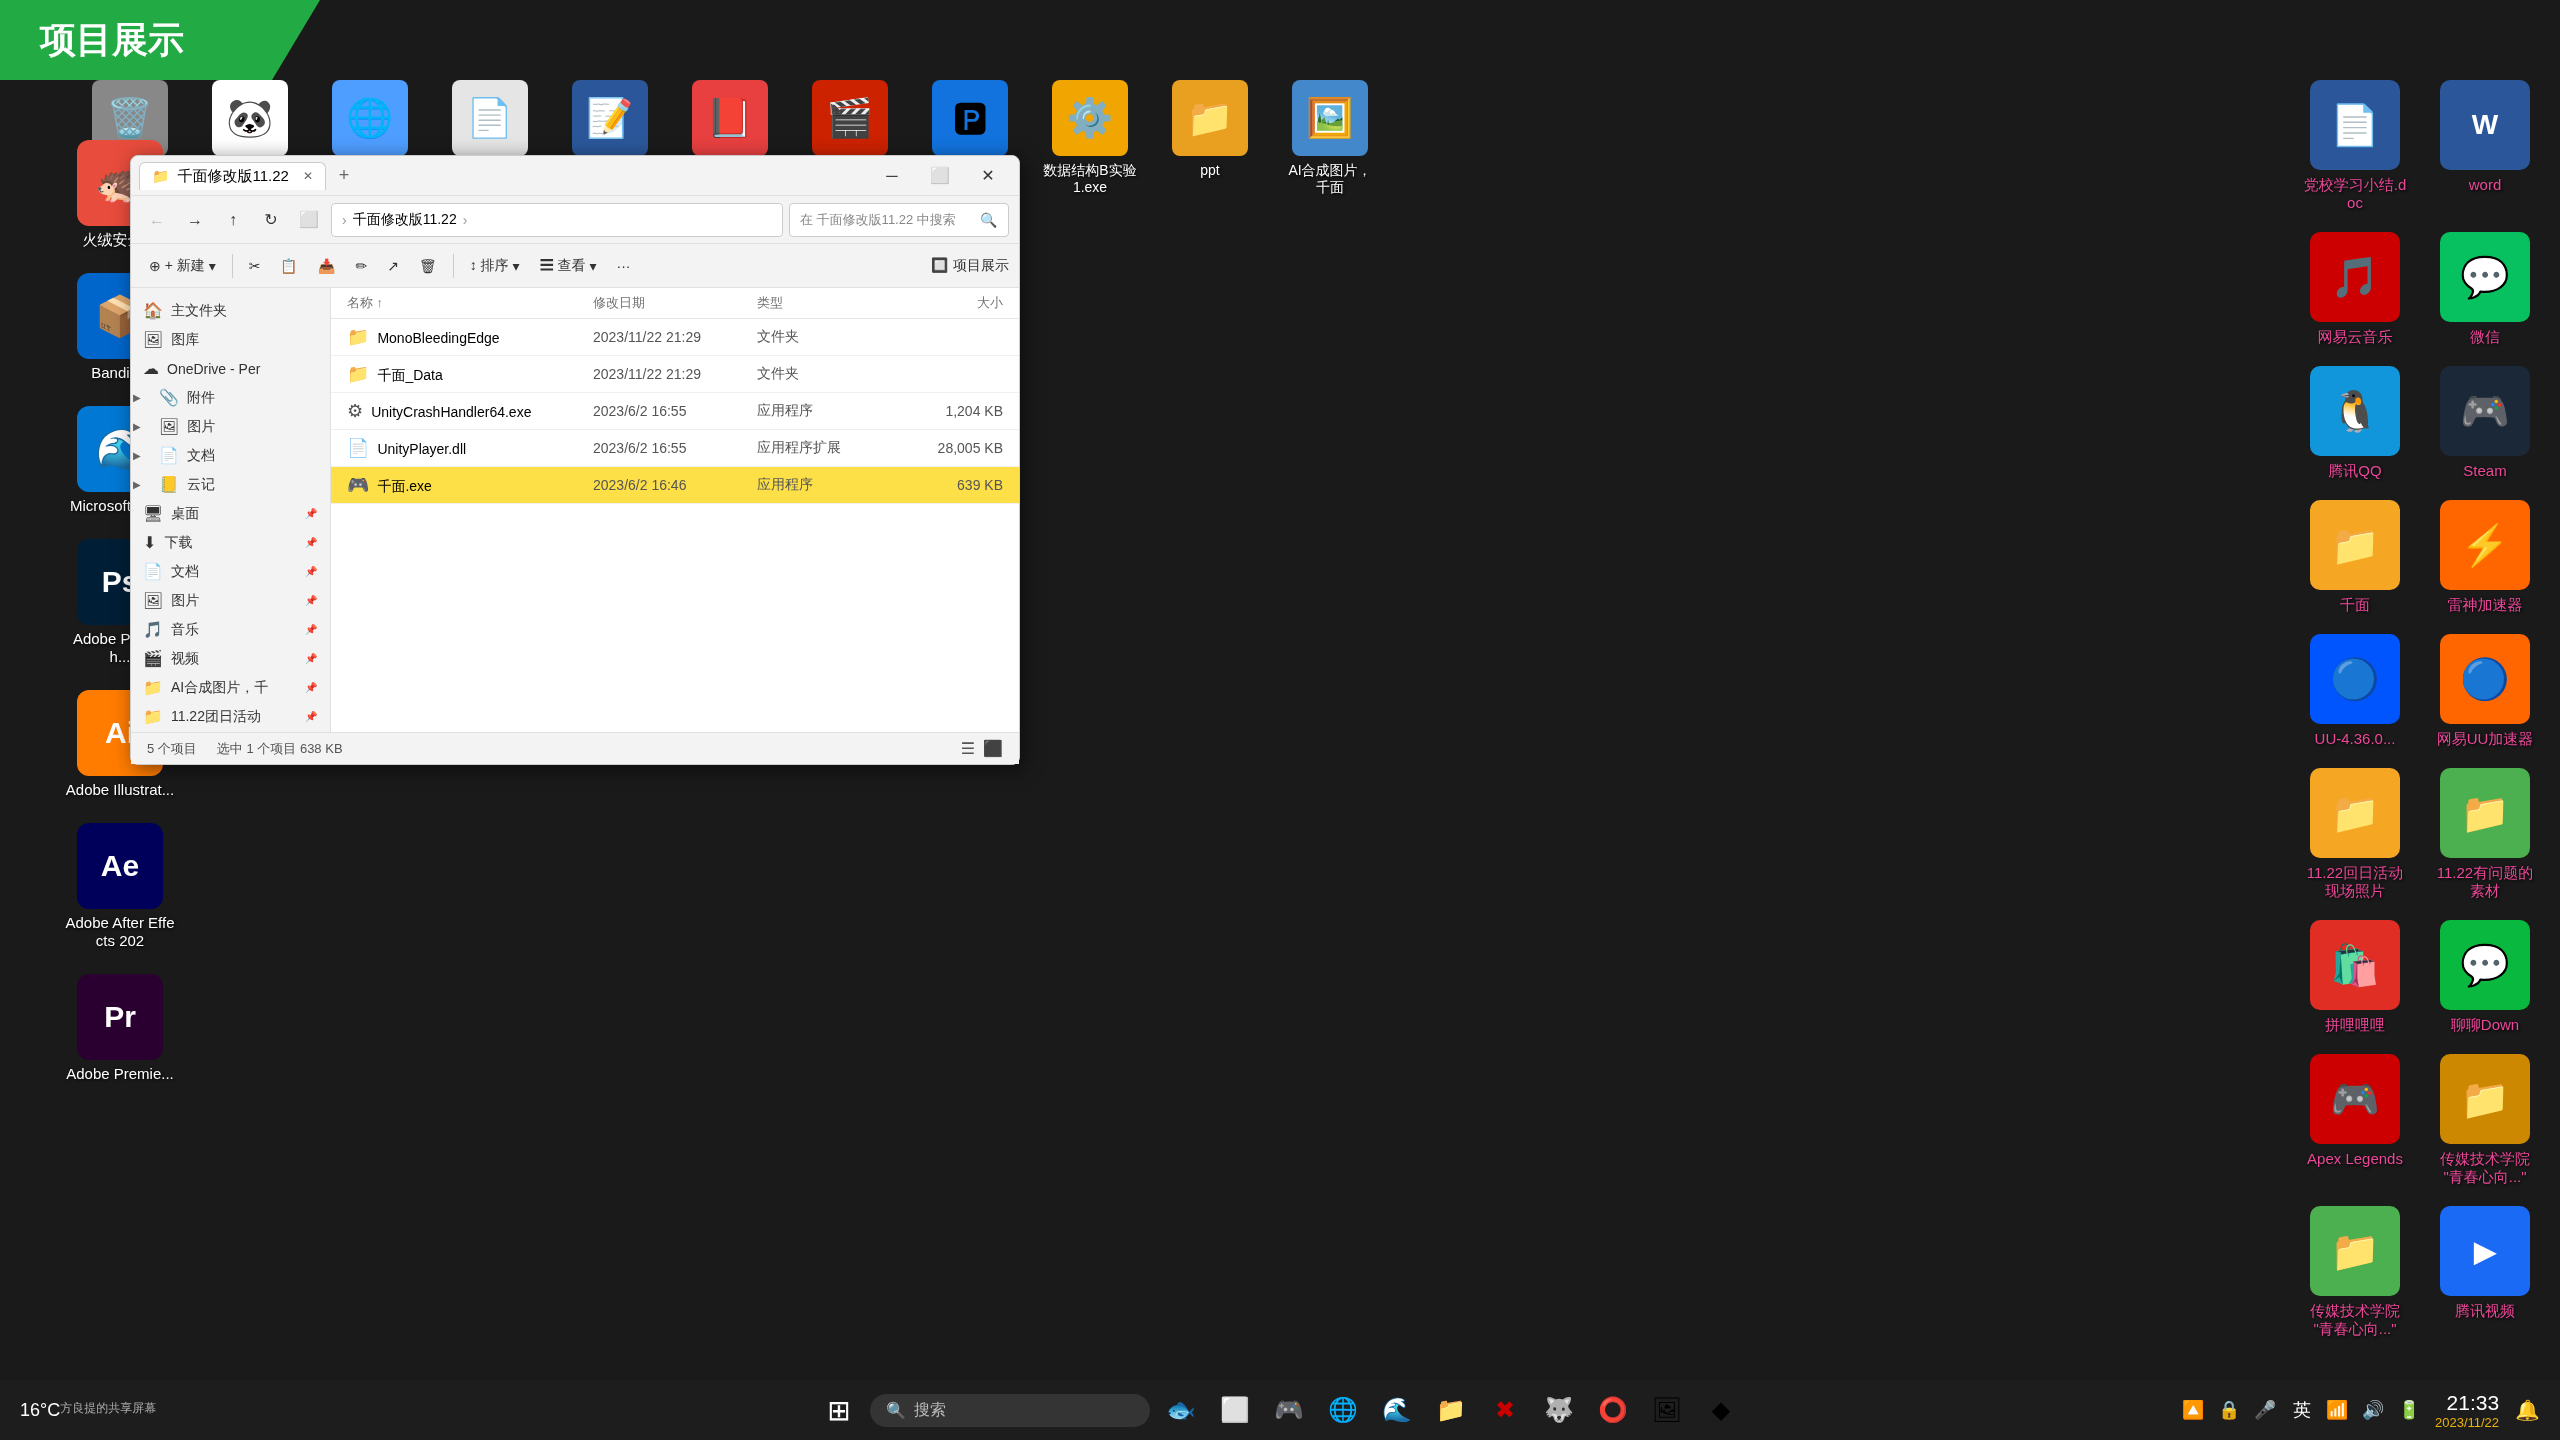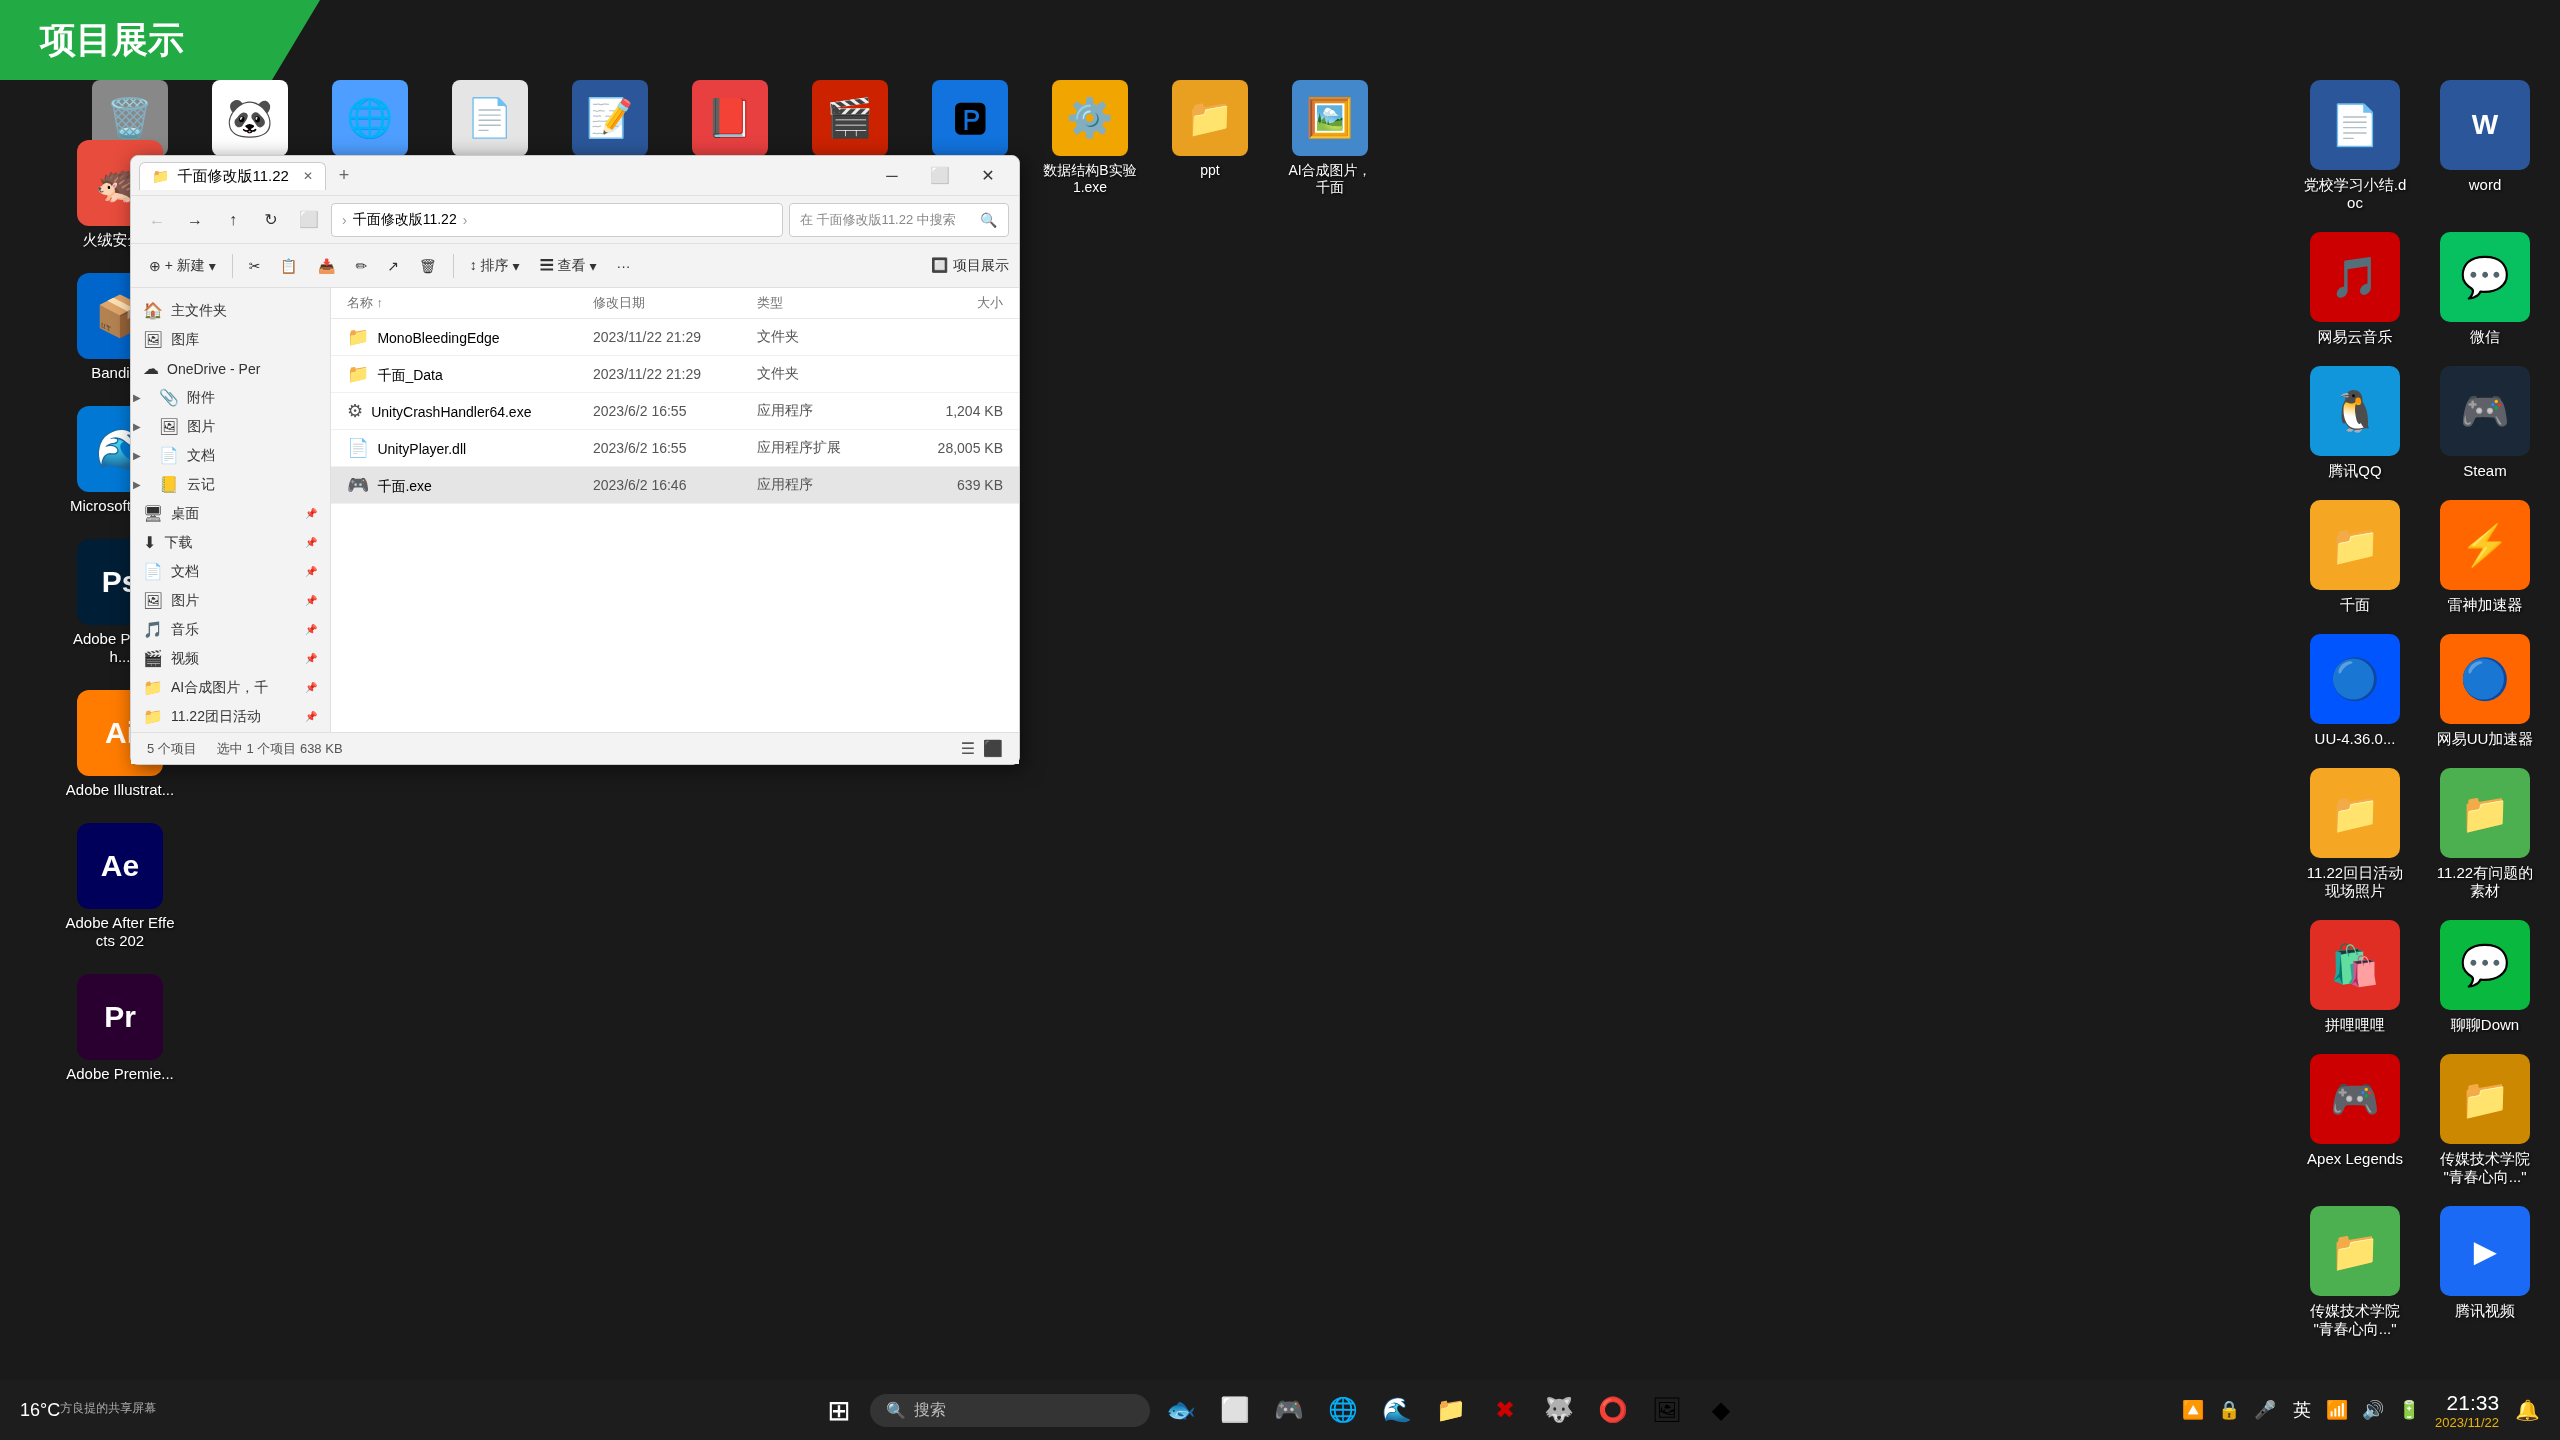--- a/index.html
+++ b/index.html
@@ -163,21 +163,21 @@
     .fe-col-name { flex: 3; cursor: pointer; }
     .fe-col-date { flex: 2; }
     .fe-col-type { flex: 2; }
     .fe-col-size { flex: 1; text-align: right; }
     .fe-file-row {
       display: flex; align-items: center;
       padding: 7px 16px;
       border-bottom: 1px solid #f0f0f0;
       font-size: 14px; cursor: pointer;
     }
-    .fe-file-row.selected { background: #e5e5e5; }
+    .fe-file-row.selected { background: #fde047; }
     .fe-file-icon { margin-right: 8px; font-size: 18px; }
     .fe-file-name { flex: 3; }
     .fe-file-date { flex: 2; color: #555; }
     .fe-file-type { flex: 2; color: #555; }
     .fe-file-size { flex: 1; text-align: right; color: #555; }
 
     .fe-statusbar {
       height: 32px; background: #f3f3f3;
       border-top: 1px solid #e0e0e0;
       display: flex; align-items: center;
@@ -277,21 +277,21 @@
     .ri-icon {
       display: flex; flex-direction: column; align-items: center;
       cursor: pointer; width: 110px;
     }
     .ri-icon .ri-img {
       width: 90px; height: 90px; border-radius: 10px;
       display: flex; align-items: center; justify-content: center;
       font-size: 40px; margin-bottom: 6px;
     }
     .ri-icon .ri-label {
-      color: #ffffff; font-size: 15px; text-align: center;
+      color: #ec4899; font-size: 15px; text-align: center;
       text-shadow: 1px 1px 3px black; max-width: 110px;
       word-break: break-all; line-height: 1.2;
     }
 
     
     .left-vert-icons {
       position: absolute;
       top: 140px; left: 60px;
       display: flex; flex-direction: column; gap: 24px;
       width: 120px;

